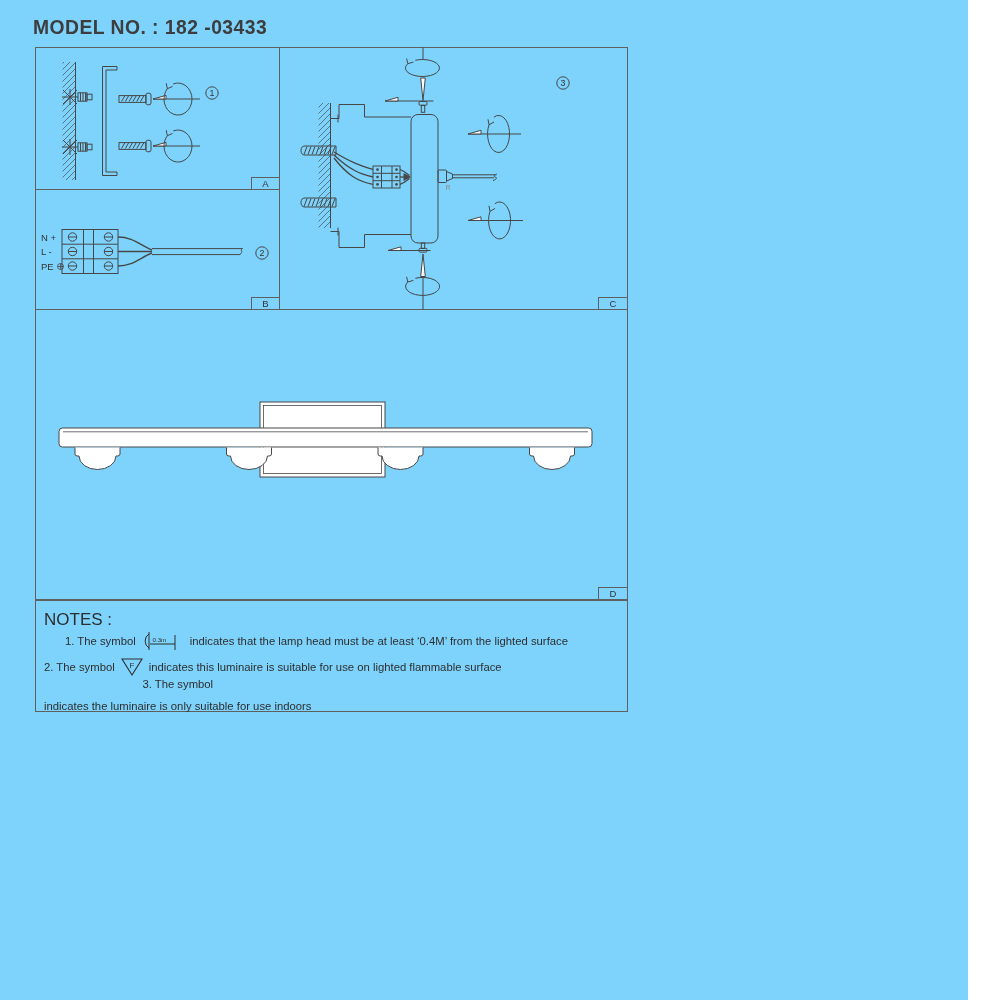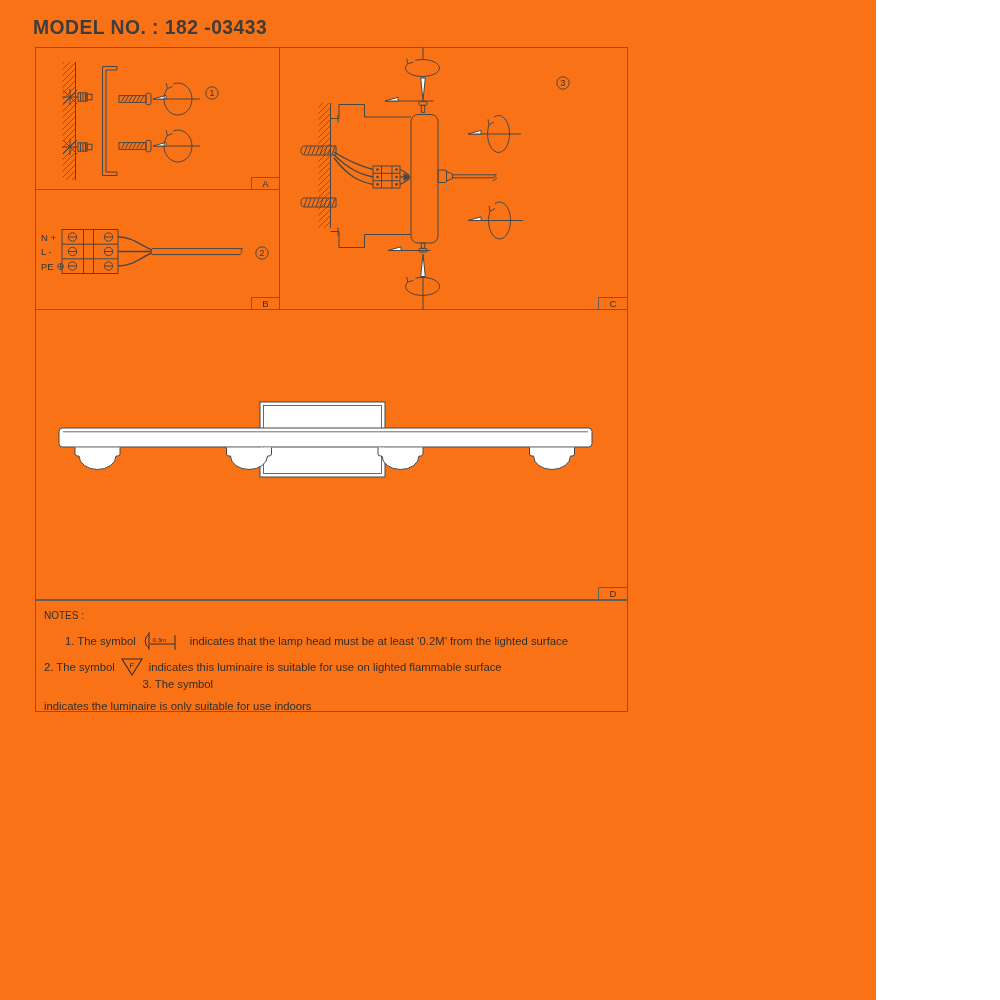--- a/index.html
+++ b/index.html
@@ -1,24 +1,24 @@
 <!DOCTYPE html>
 <html><head>
 <meta charset="utf-8">
 <style>
   html,body{margin:0;padding:0;background:#fff;}
-  .page{position:relative;width:876px;height:1000px;background:#f97316;overflow:hidden;
+  .page{position:relative;width:968px;height:1000px;background:#7dd3fc;overflow:hidden;
         font-family:"Liberation Sans",sans-serif;}
   .title{position:absolute;left:33px;top:15px;font-size:21px;color:#3d3d3d;
          letter-spacing:0.5px;transform:scaleX(0.92);transform-origin:left top;
          font-weight:600;white-space:nowrap;}
   .drawing{position:absolute;left:0;top:0;}
   .notes-box{position:absolute;left:35px;top:600px;width:593px;height:112px;
              border:1px solid #5f5f5f;box-sizing:border-box;}
-  .notes-heading{position:absolute;left:8px;top:9px;font-size:10px;color:#2e2e2e;}
+  .notes-heading{position:absolute;left:8px;top:9px;font-size:17px;color:#2e2e2e;}
   .note-row{position:absolute;left:8px;display:flex;align-items:center;gap:5px;
             font-size:11.3px;color:#2e2e2e;white-space:nowrap;height:26px;}
   .r1{top:27px;margin-left:21px;} .r2{top:53px;} .r3{top:77px;flex-direction:column;}
   svg{display:block;}
   text{font-family:"Liberation Sans",sans-serif;}
 </style>
 </head>
 <body>
 
 <div class="page">
@@ -245,21 +245,21 @@
       <span>1. The symbol</span>
       <svg width="44" height="24" viewBox="0 0 44 24">
         <g stroke="#2e2e2e" fill="none" stroke-width="1">
           <path d="M8,3 V21"></path>
           <path d="M8,5 A7.5,8 0 0 0 8,19"></path>
           <path d="M9,15 H34"></path>
           <path d="M34,6 V21"></path>
         </g>
         <text x="11.5" y="12.5" font-size="6.2" fill="#2e2e2e">0.3m</text>
       </svg>
-      <span>indicates that the lamp head must be at least ‘0.2M’ from the lighted surface</span>
+      <span>indicates that the lamp head must be at least ‘0.4M’ from the lighted surface</span>
     </div>
 
     <div class="note-row r2">
       <span>2. The symbol</span>
       <svg width="24" height="20" viewBox="0 0 24 20">
         <polygon points="2,2 22,2 12,18" fill="none" stroke="#2e2e2e" stroke-width="1.1"></polygon>
         <text x="12" y="10.5" font-size="8" text-anchor="middle" fill="#2e2e2e">F</text>
       </svg>
       <span>indicates this luminaire is suitable for use on lighted flammable surface</span>
     </div>

